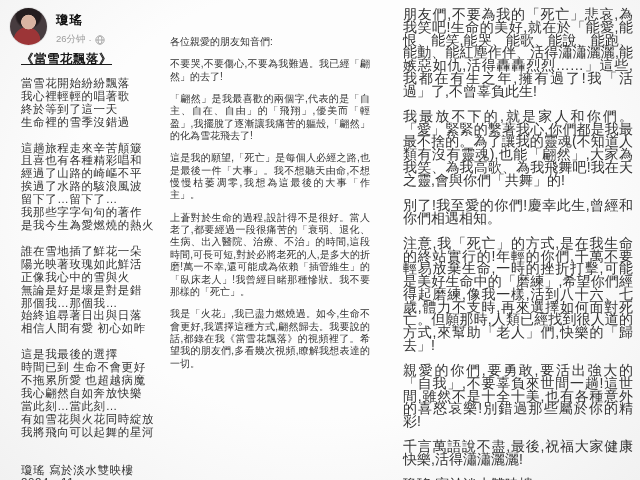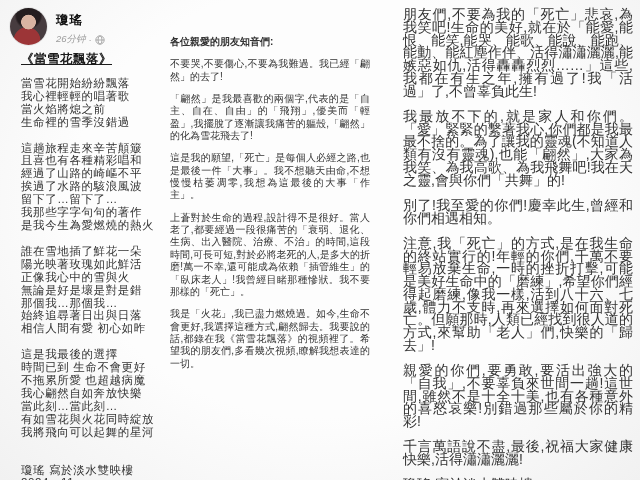--- a/index.html
+++ b/index.html
@@ -20,36 +20,36 @@
     background:
       radial-gradient(circle at 50% 38%, #d9b4a2 0 24%, rgba(217,180,162,0) 26%),
       radial-gradient(circle at 46% 88%, #9c3537 0 34%, rgba(156,53,55,0) 36%),
       radial-gradient(circle at 50% 20%, #241d1f 0 34%, rgba(36,29,31,0) 40%),
       #473c3f;
     box-shadow:0 0 0 1px rgba(0,0,0,0.06);
     cursor:pointer;
   }
   .author-block { padding-top:4px; }
   .author-name { font-size:12.5px; font-weight:700; color:#121212; letter-spacing:1px; cursor:pointer; }
-  .post-meta { margin-top:4px; display:flex; align-items:center; gap:3px; font-size:9.5px; color:#9c9c9c;font-style:italic; }
+  .post-meta { margin-top:4px; display:flex; align-items:center; gap:3px; font-size:9.5px; color:#9c9c9c; }
   .globe { display:inline-flex; }
 
   
   .col { position:absolute; }
   .col-left  { left:21px;  top:53px; width:150px; font-size:11.5px; line-height:12.9px; color:#333; }
   .col-mid   { left:170px; top:36px; width:200px; font-size:10px;   line-height:12.35px; color:#333; }
   .col-right { left:403px; top:8px; width:230px; font-size:14px; line-height:12.75px; color:#333; }
 
   .poem-title { font-size:12.5px; font-weight:600; color:#1b1b1b; margin-bottom:11px; letter-spacing:0.5px;text-decoration:underline; }
   .stanza { white-space:pre-line; margin-bottom:13px; letter-spacing:0.6px; }
   .poem-sig { white-space:pre-line; margin-top:25px; letter-spacing:0.6px; }
 
   .col-mid p, .col-right p { margin-bottom:10px; text-align:justify; }
   .col-right p { margin-bottom:12.5px; }
-  .salutation { text-align:center;font-weight:bold; }
+  .salutation { text-align:center; }
   .letter-sig { white-space:pre-line; margin-top:11px; }
 </style>
 </head>
 <body>
 
 <div class="post-header">
   <div class="avatar"></div>
   <div class="author-block">
     <div class="author-name">瓊瑤</div>
     <div class="post-meta">
@@ -63,21 +63,21 @@
         </svg>
       </span>
     </div>
   </div>
 </div>
 
 <div class="col col-left">
   <div class="poem-title">《當雪花飄落》</div>
   <div class="stanza">當雪花開始紛紛飄落
 我心裡輕輕的唱著歌
-當火焰將熄之前
+終於等到了這一天
 生命裡的雪季沒錯過</div>
   <div class="stanza">這趟旅程走來辛苦顛簸
 且喜也有各種精彩唱和
 經過了山路的崎嶇不平
 挨過了水路的駭浪風波
 留下了…留下了…
 我那些字字句句的著作
 是我今生為愛燃燒的熱火</div>
   <div class="stanza">誰在雪地插了鮮花一朵
 陽光映著玫瑰如此鮮活

